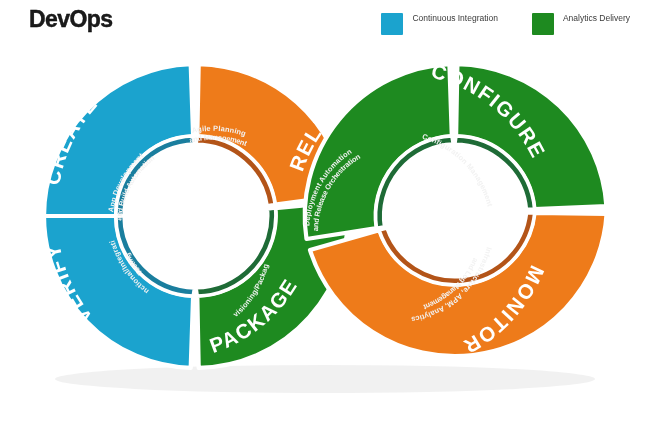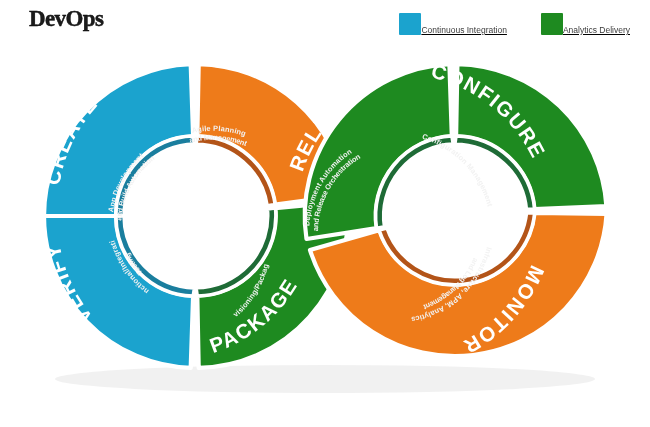--- a/index.html
+++ b/index.html
@@ -8,32 +8,32 @@
     background:#ffffff;
     font-family:"Liberation Sans",sans-serif;
     overflow:hidden;
     position:relative;
   }
   #stage{position:relative;width:650px;height:427px;}
 
   
   #title{
     position:absolute;left:29px;top:6px;
-    font-family:Liberation Serif, serif;
+    font-family:Liberation Sans, sans-serif;
     font-weight:bold;
     font-size:23px;
     letter-spacing:-0.6px;
     color:#1b1b1b;
     -webkit-text-stroke:0.4px #000;
   }
   #legend{
     position:absolute;right:20px;top:13px;
     display:flex;align-items:center;gap:34px;
   }
-  .legend-item{display:flex;align-items:flex-end;text-decoration:underline;}
+  .legend-item{display:flex;align-items:flex-start;gap:9px;}
   .legend-swatch{width:22px;height:22px;border-radius:1px;display:block;}
   .legend-label{
     font-size:8.5px;color:#3a3a3a;white-space:nowrap;
     font-family:"Liberation Sans",sans-serif;
   }
 
   
   #diagram{position:absolute;left:0;top:34px;width:650px;height:370px;}
   svg{display:block;width:650px;height:370px;}
 

